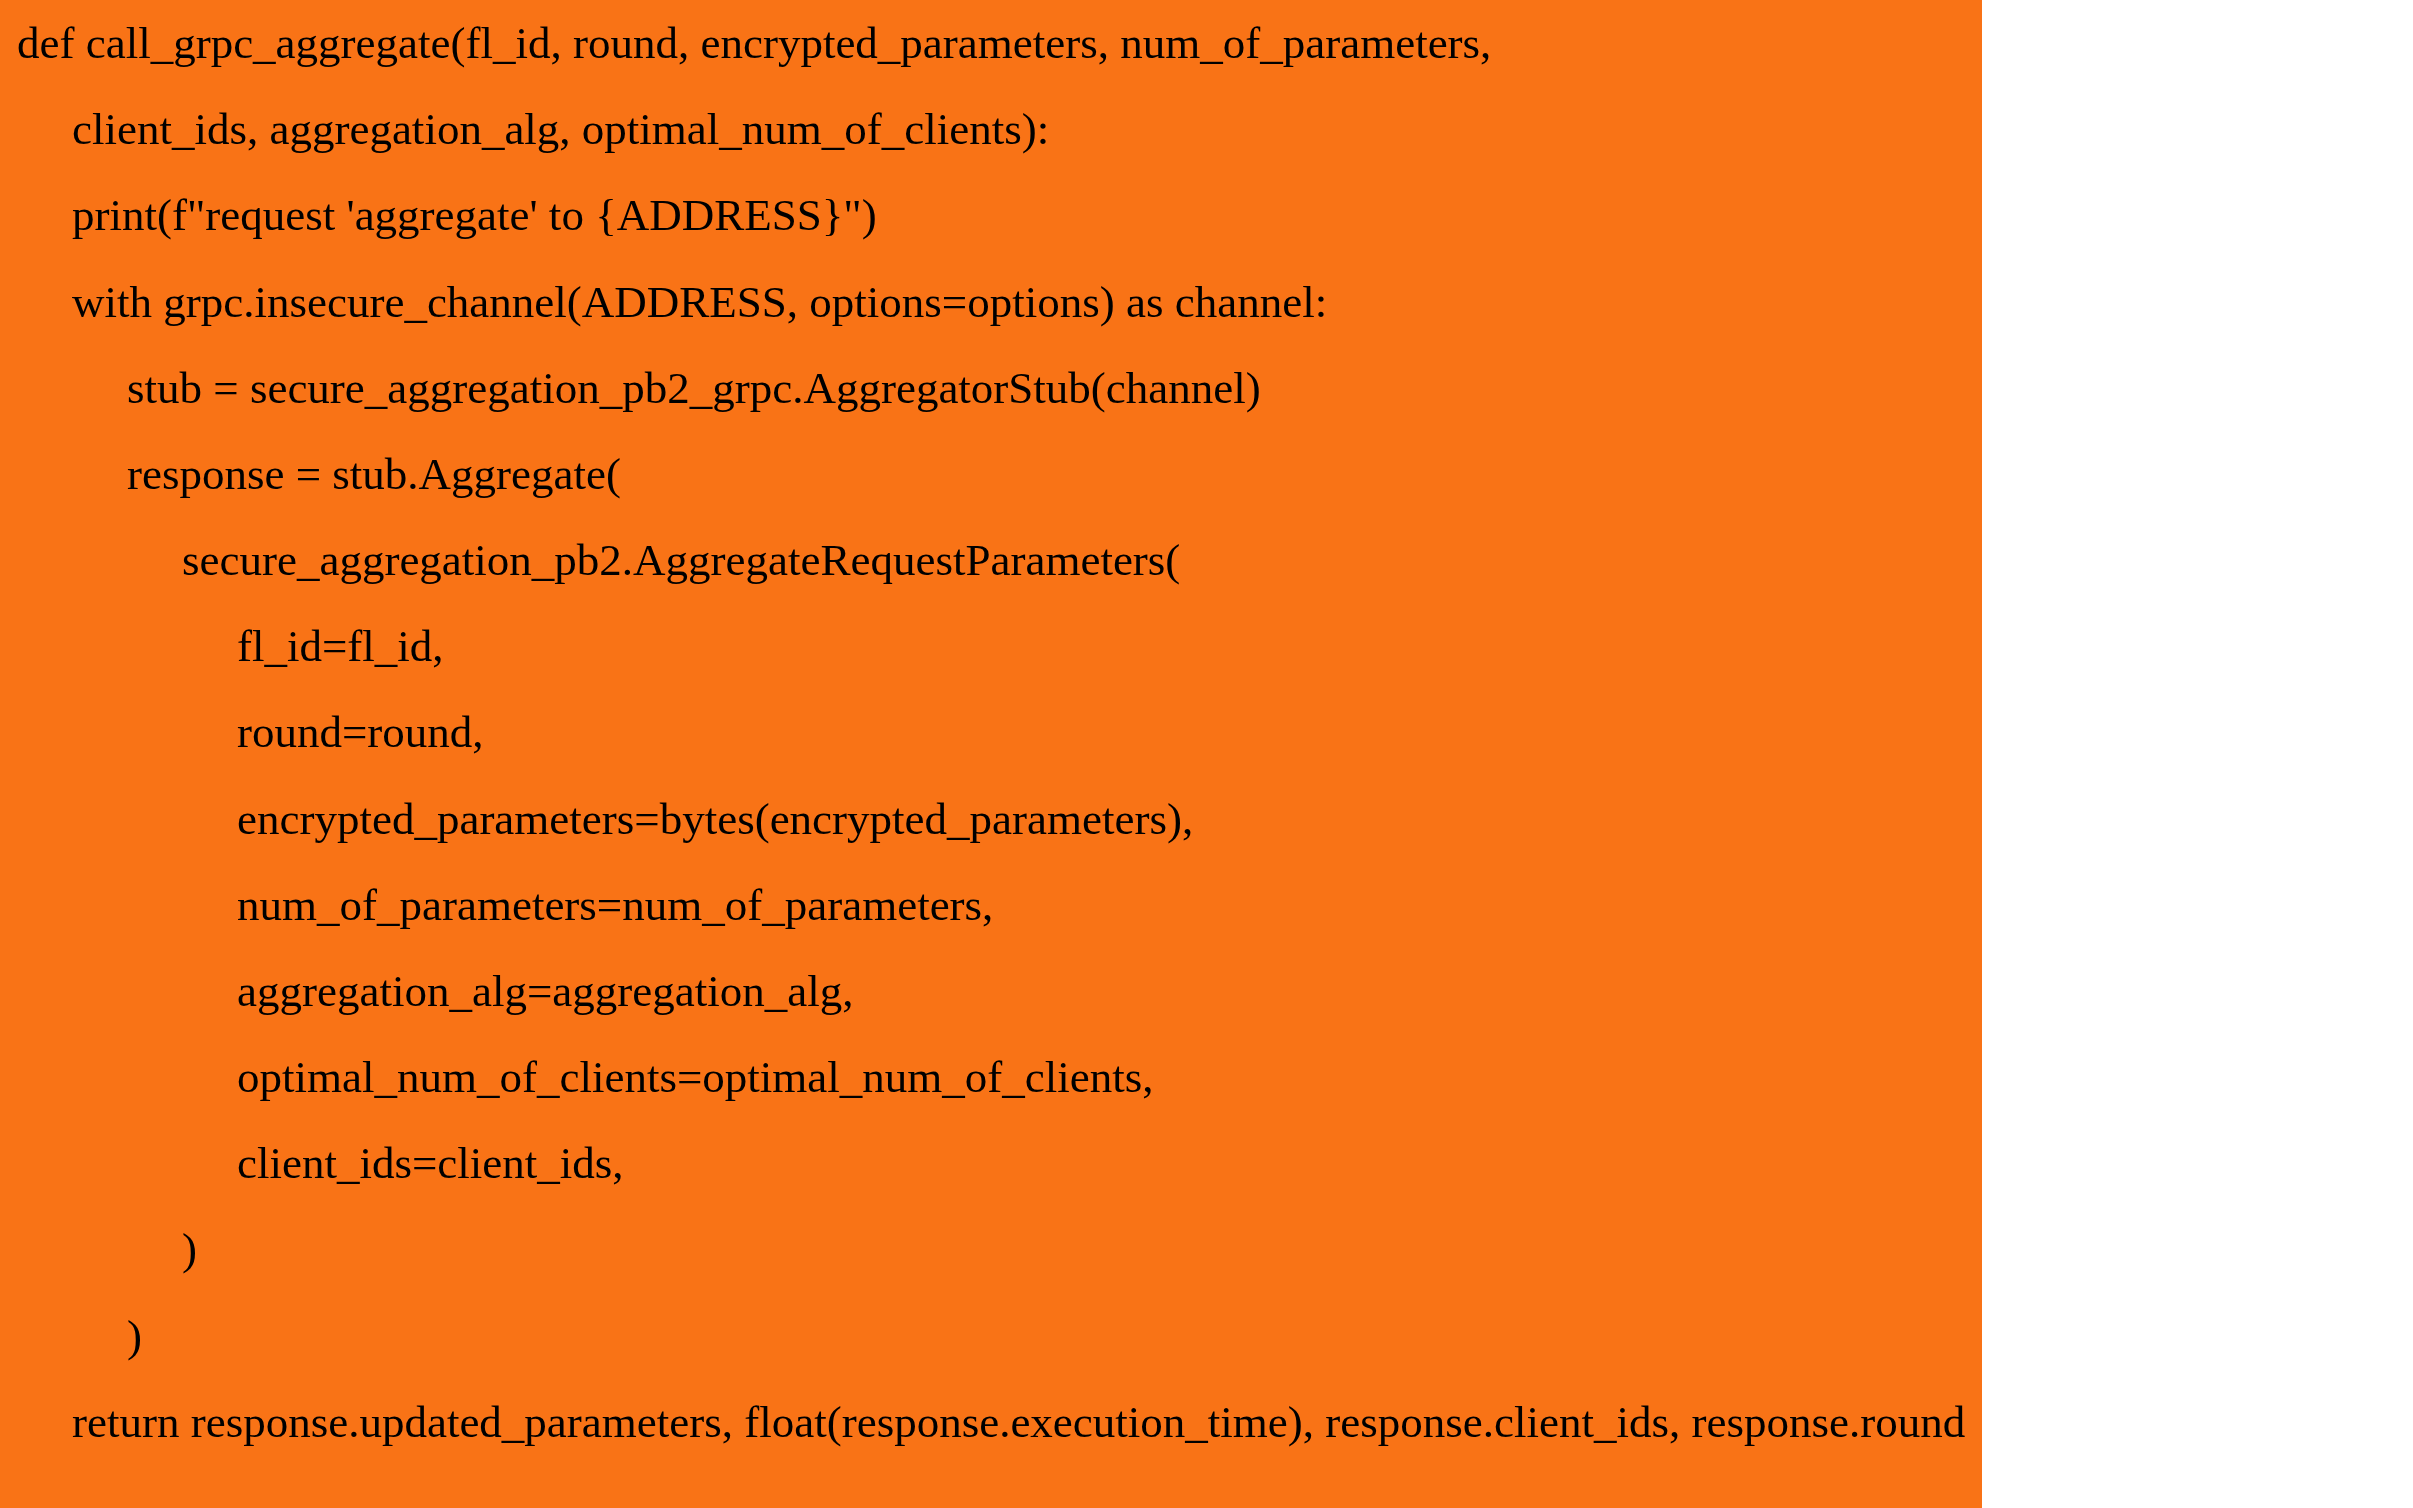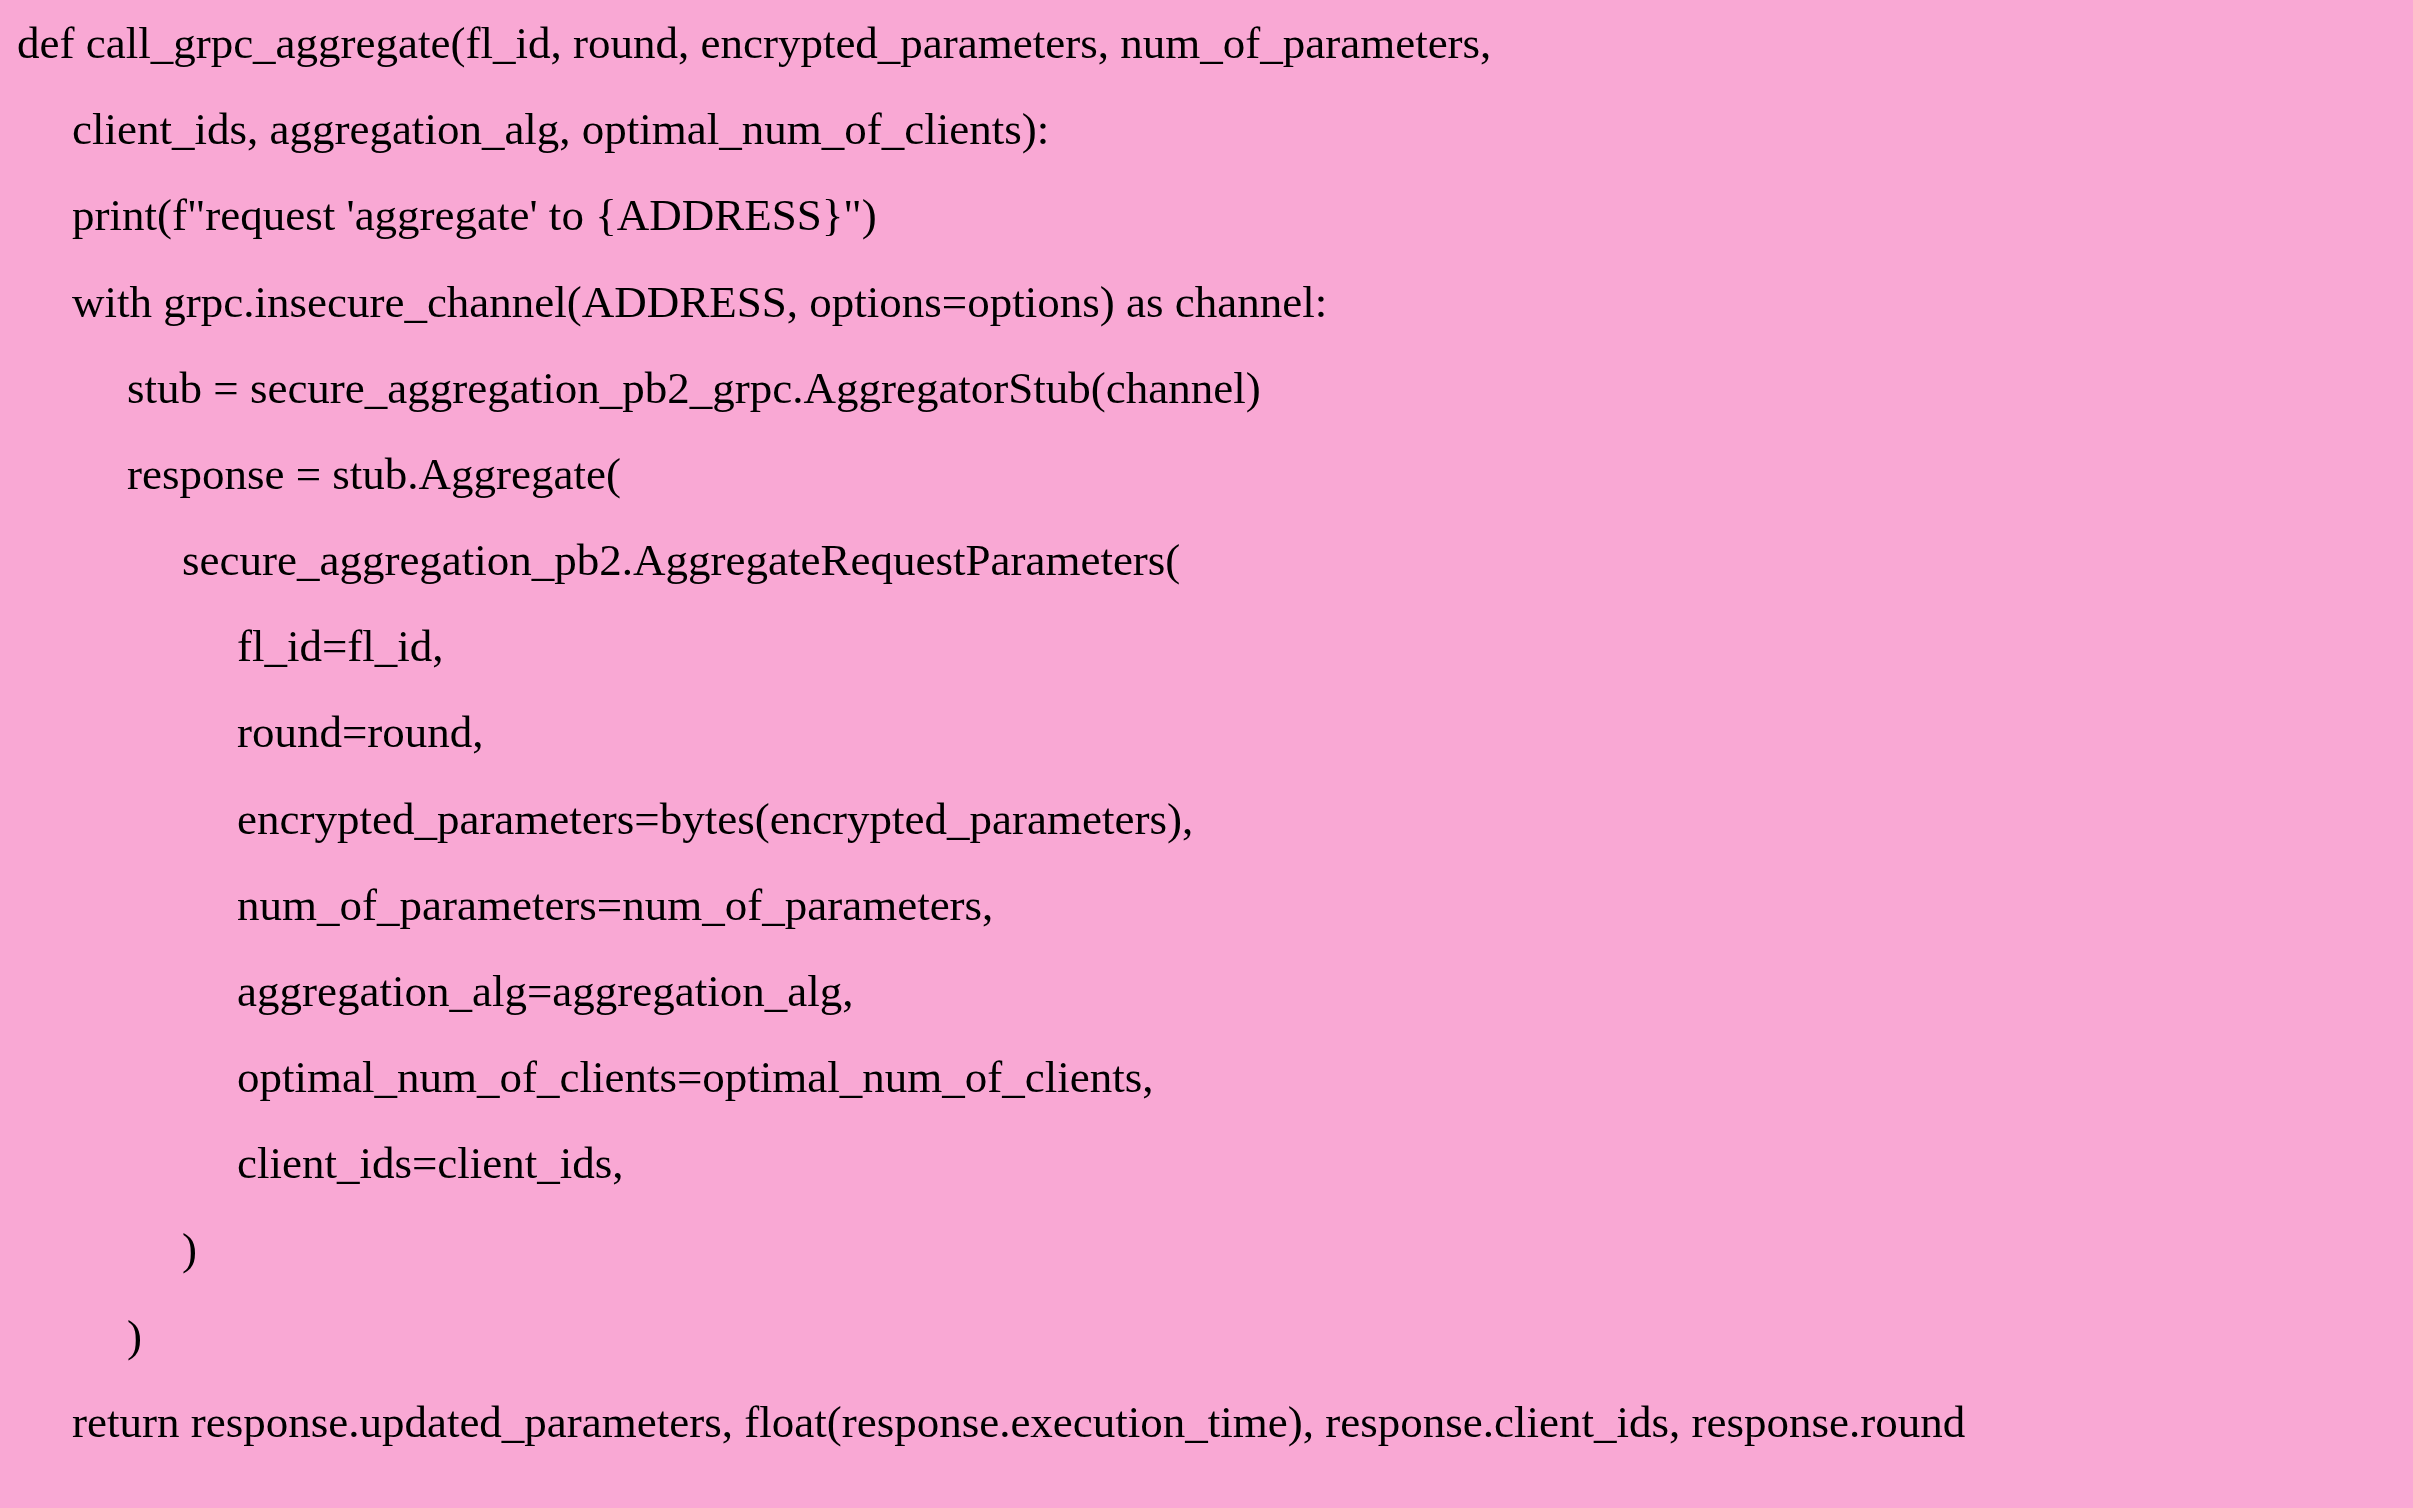--- a/index.html
+++ b/index.html
@@ -10,23 +10,23 @@
   }
   body {
     width: 2413px;
     height: 1509px;
     overflow: hidden;
     font-family: "Liberation Serif", "DejaVu Serif", serif;
     color: #000000;
   }
   #code-listing {
     position: relative;
-    width: 2413px;
+    width: 1982px;
     height: 1509px;
-    background: #f9a8d4;
+    background: #f97316;
     padding: 0;
   }
   .code-line {
     position: absolute;
     left: 0;
     width: 2413px;
     height: 86px;
     line-height: 86px;
     font-size: 45px;
     font-weight: 400;

